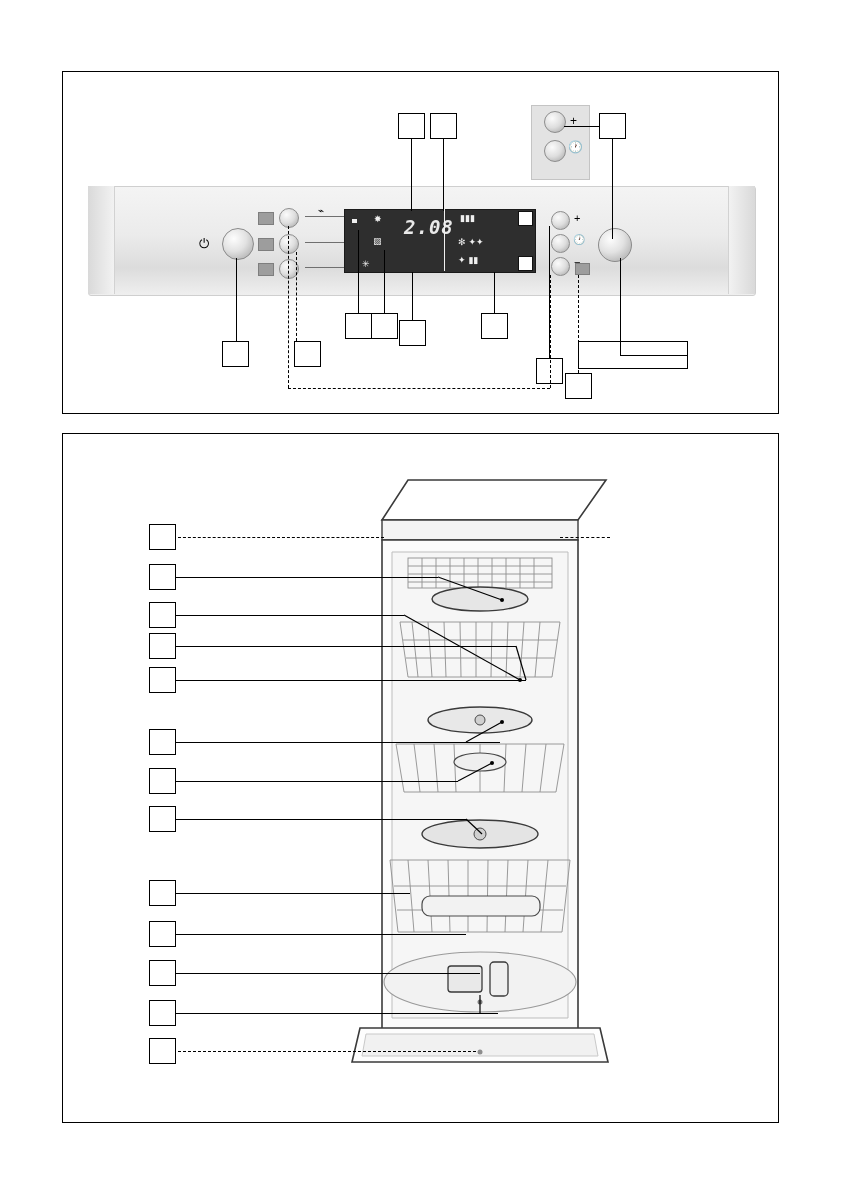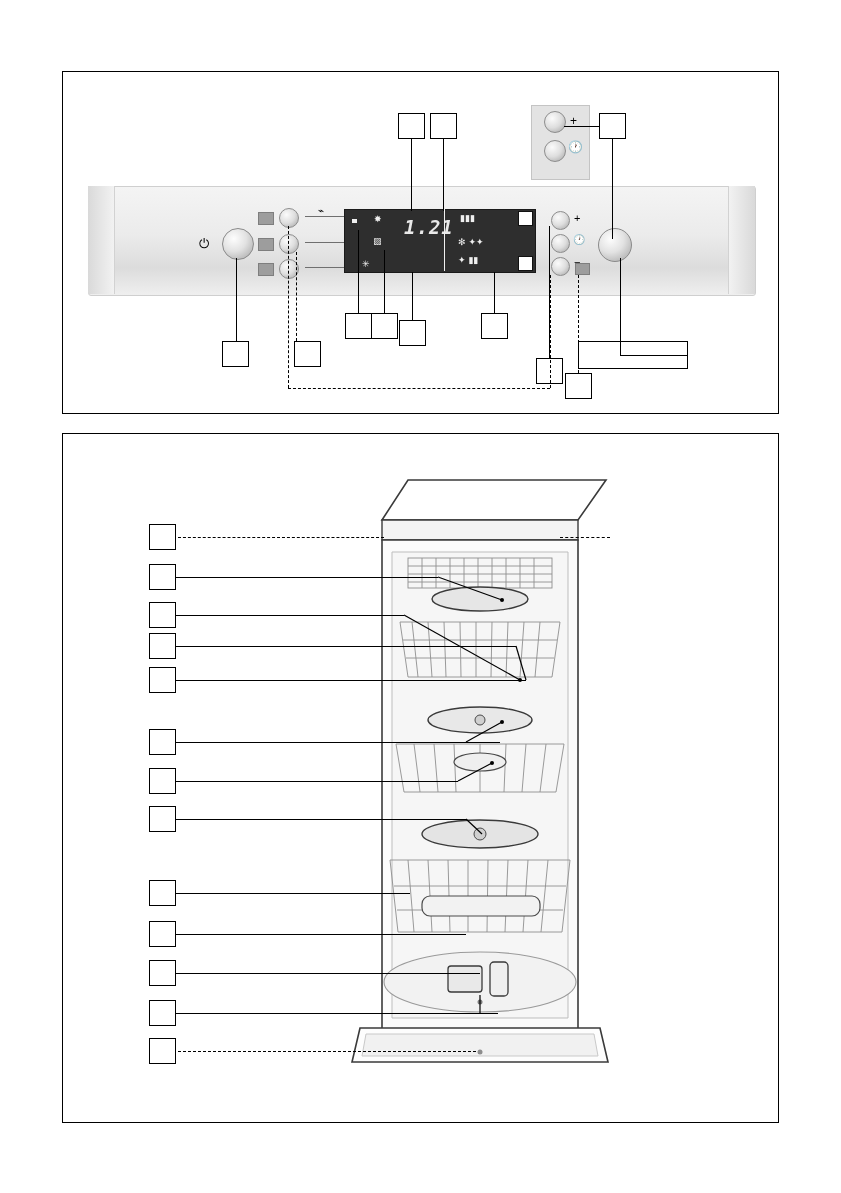--- a/index.html
+++ b/index.html
@@ -84,21 +84,21 @@
   <div class="smallbtn" style="left:279px;top:208px;width:18px;height:18px;"></div>
   <div class="smallbtn" style="left:279px;top:234px;width:18px;height:18px;"></div>
   <div class="smallbtn" style="left:279px;top:259px;width:18px;height:18px;"></div>
 
   <div class="opt-line" style="left:305px;top:216px;width:42px;"></div>
   <div class="opt-line" style="left:305px;top:242px;width:42px;"></div>
   <div class="opt-line" style="left:305px;top:267px;width:42px;"></div>
   <div style="position:absolute;left:318px;top:205px;font-size:10px;">⌁</div>
 
   <div id="display"></div>
-  <div id="display-value">1.21</div>
+  <div id="display-value">2.08</div>
   <div class="disp-icon" style="left:374px;top:215px;">✸</div>
   <div class="disp-icon" style="left:373px;top:237px;">▨</div>
   <div class="disp-icon" style="left:362px;top:260px;">✳</div>
   <div class="disp-seg" style="left:352px;top:219px;width:5px;height:4px;"></div>
   <div class="disp-seg" style="left:444px;top:209px;width:1.4px;height:62px;"></div>
   <div class="disp-icon" style="left:460px;top:214px;">▮▮▮</div>
   <div class="disp-icon" style="left:458px;top:238px;">✻ ✦✦</div>
   <div class="disp-icon" style="left:458px;top:256px;">✦ ▮▮</div>
   <div class="white-sq" style="left:518px;top:211px;"></div>
   <div class="white-sq" style="left:518px;top:256px;"></div>

